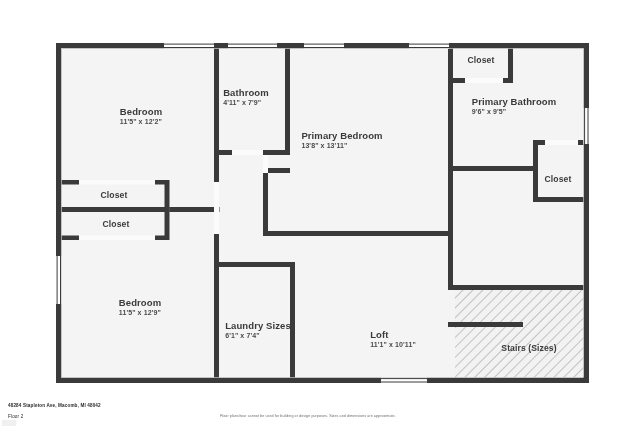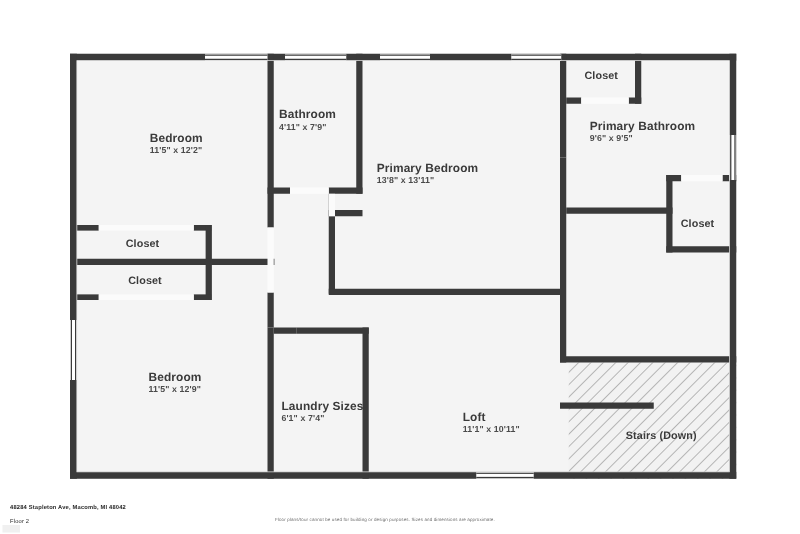--- a/index.html
+++ b/index.html
@@ -333,21 +333,21 @@
       <div class="room-name">Laundry Sizes</div>
       <div class="room-dims">6'1" x 7'4"</div>
     </div>
 
     <div class="room-label" style="left:393px; top:307px;margin-top:32px;">
       <div class="room-name">Loft</div>
       <div class="room-dims">11'1" x 10'11"</div>
     </div>
 
     <div class="room-label small" style="left:529px; top:348px;">
-      <div class="room-name">Stairs (Down)</div>
+      <div class="room-name">Stairs (Sizes)</div>
     </div>
 
   </div>
 
   <div class="footer">
     <div class="footer-watermark"></div>
     <div class="footer-address">48284 Stapleton Ave, Macomb, MI 48042</div>
     <div class="footer-floor">Floor 2</div>
     <div class="footer-disclaimer">Floor plans/tour cannot be used for building or design purposes. Sizes and dimensions are approximate.</div>
   </div>

